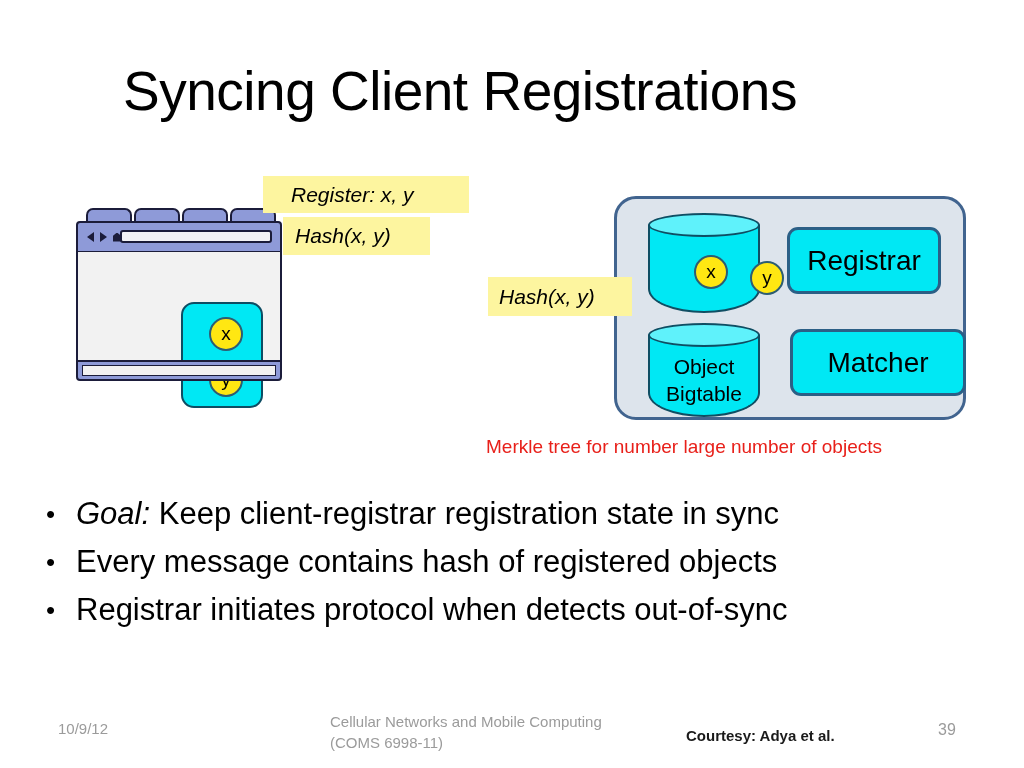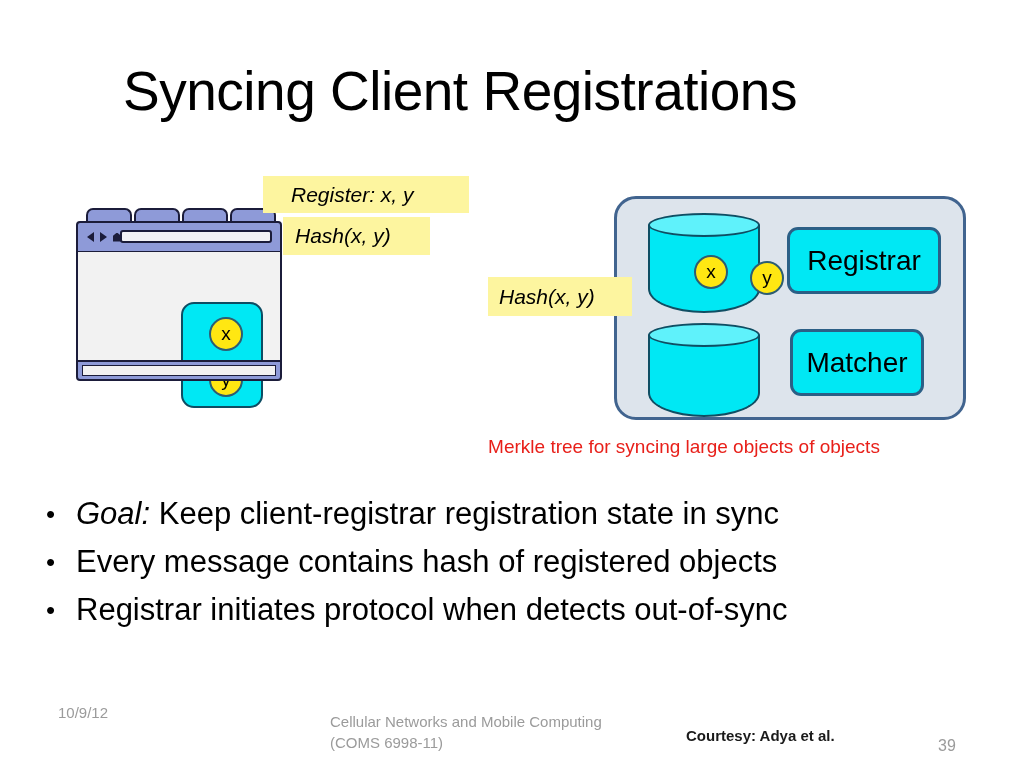--- a/index.html
+++ b/index.html
@@ -231,21 +231,21 @@
     background: #00e8f4;
     border: 3px solid #2b5f86;
     border-radius: 11px;
     font-size: 28px;
     color: #000;
     display: flex;
     align-items: center;
     justify-content: center;
   }
   #box-registrar { left: 170px; top: 28px; width: 154px; height: 67px; }
-  #box-matcher   { left: 173px; top: 130px; width: 134px; height: 67px; }
+  #box-matcher   { left: 173px; top: 130px; width: 176px; height: 67px; }
 
   
   #merkle-note {
     position: absolute;
     left: 408px;
     top: 436px;
     width: 552px;
     text-align: center;
     font-size: 19px;
     color: #e8201a;
@@ -276,21 +276,21 @@
     left: 8px;
     top: 0;
     font-size: 26px;
   }
   .em-lead { font-style: italic; }
 
   
   #footer-date {
     position: absolute;
     left: 58px;
-    top: 704px;
+    top: 720px;
     font-size: 15px;
     color: #9b9b9b;
     white-space: nowrap;
   }
   #footer-course {
     position: absolute;
     left: 330px;
     top: 711px;
     width: 360px;
     text-align: left;
@@ -306,21 +306,20 @@
     font-weight: bold;
     color: #1a1a1a;
     white-space: nowrap;
   }
   #footer-pagenum {
     position: absolute;
     left: 938px;
     top: 721px;
     font-size: 16px;
     color: #9b9b9b;
-    margin-top: 16px;
   }
 </style>
 </head>
 <body>
 
 <div id="slide-title">Syncing Client Registrations</div>
 
 <div id="client-browser">
 
   <div class="browser-tabs">
@@ -360,27 +359,31 @@
   <div class="cylinder" id="cyl-registrations">
     <div class="cyl-body"></div>
     <div class="cyl-top"></div>
     <div class="obj-circle" id="server-obj-x">x</div>
     <div class="obj-circle" id="server-obj-y">y</div>
   </div>
 
   <div class="cylinder" id="cyl-bigtable">
     <div class="cyl-body"></div>
     <div class="cyl-top"></div>
+    <div class="cyl-label">
+      <div>Object</div>
+      <div>Bigtable</div>
+    </div>
   </div>
 
   <div class="server-box" id="box-registrar">Registrar</div>
   <div class="server-box" id="box-matcher">Matcher</div>
 </div>
 
-<div id="merkle-note">Merkle tree for syncing large objects of objects</div>
+<div id="merkle-note">Merkle tree for number large number of objects</div>
 
 <ul id="bullet-list">
   <li><em class="em-lead">Goal:</em><span> Keep client-registrar registration state in sync</span></li>
   <li><span>Every message contains hash of registered objects</span></li>
   <li><span>Registrar initiates protocol when detects out-of-sync</span></li>
 </ul>
 
 <div id="footer-date">10/9/12</div>
 <div id="footer-course">
   <div>Cellular Networks and Mobile Computing</div>

